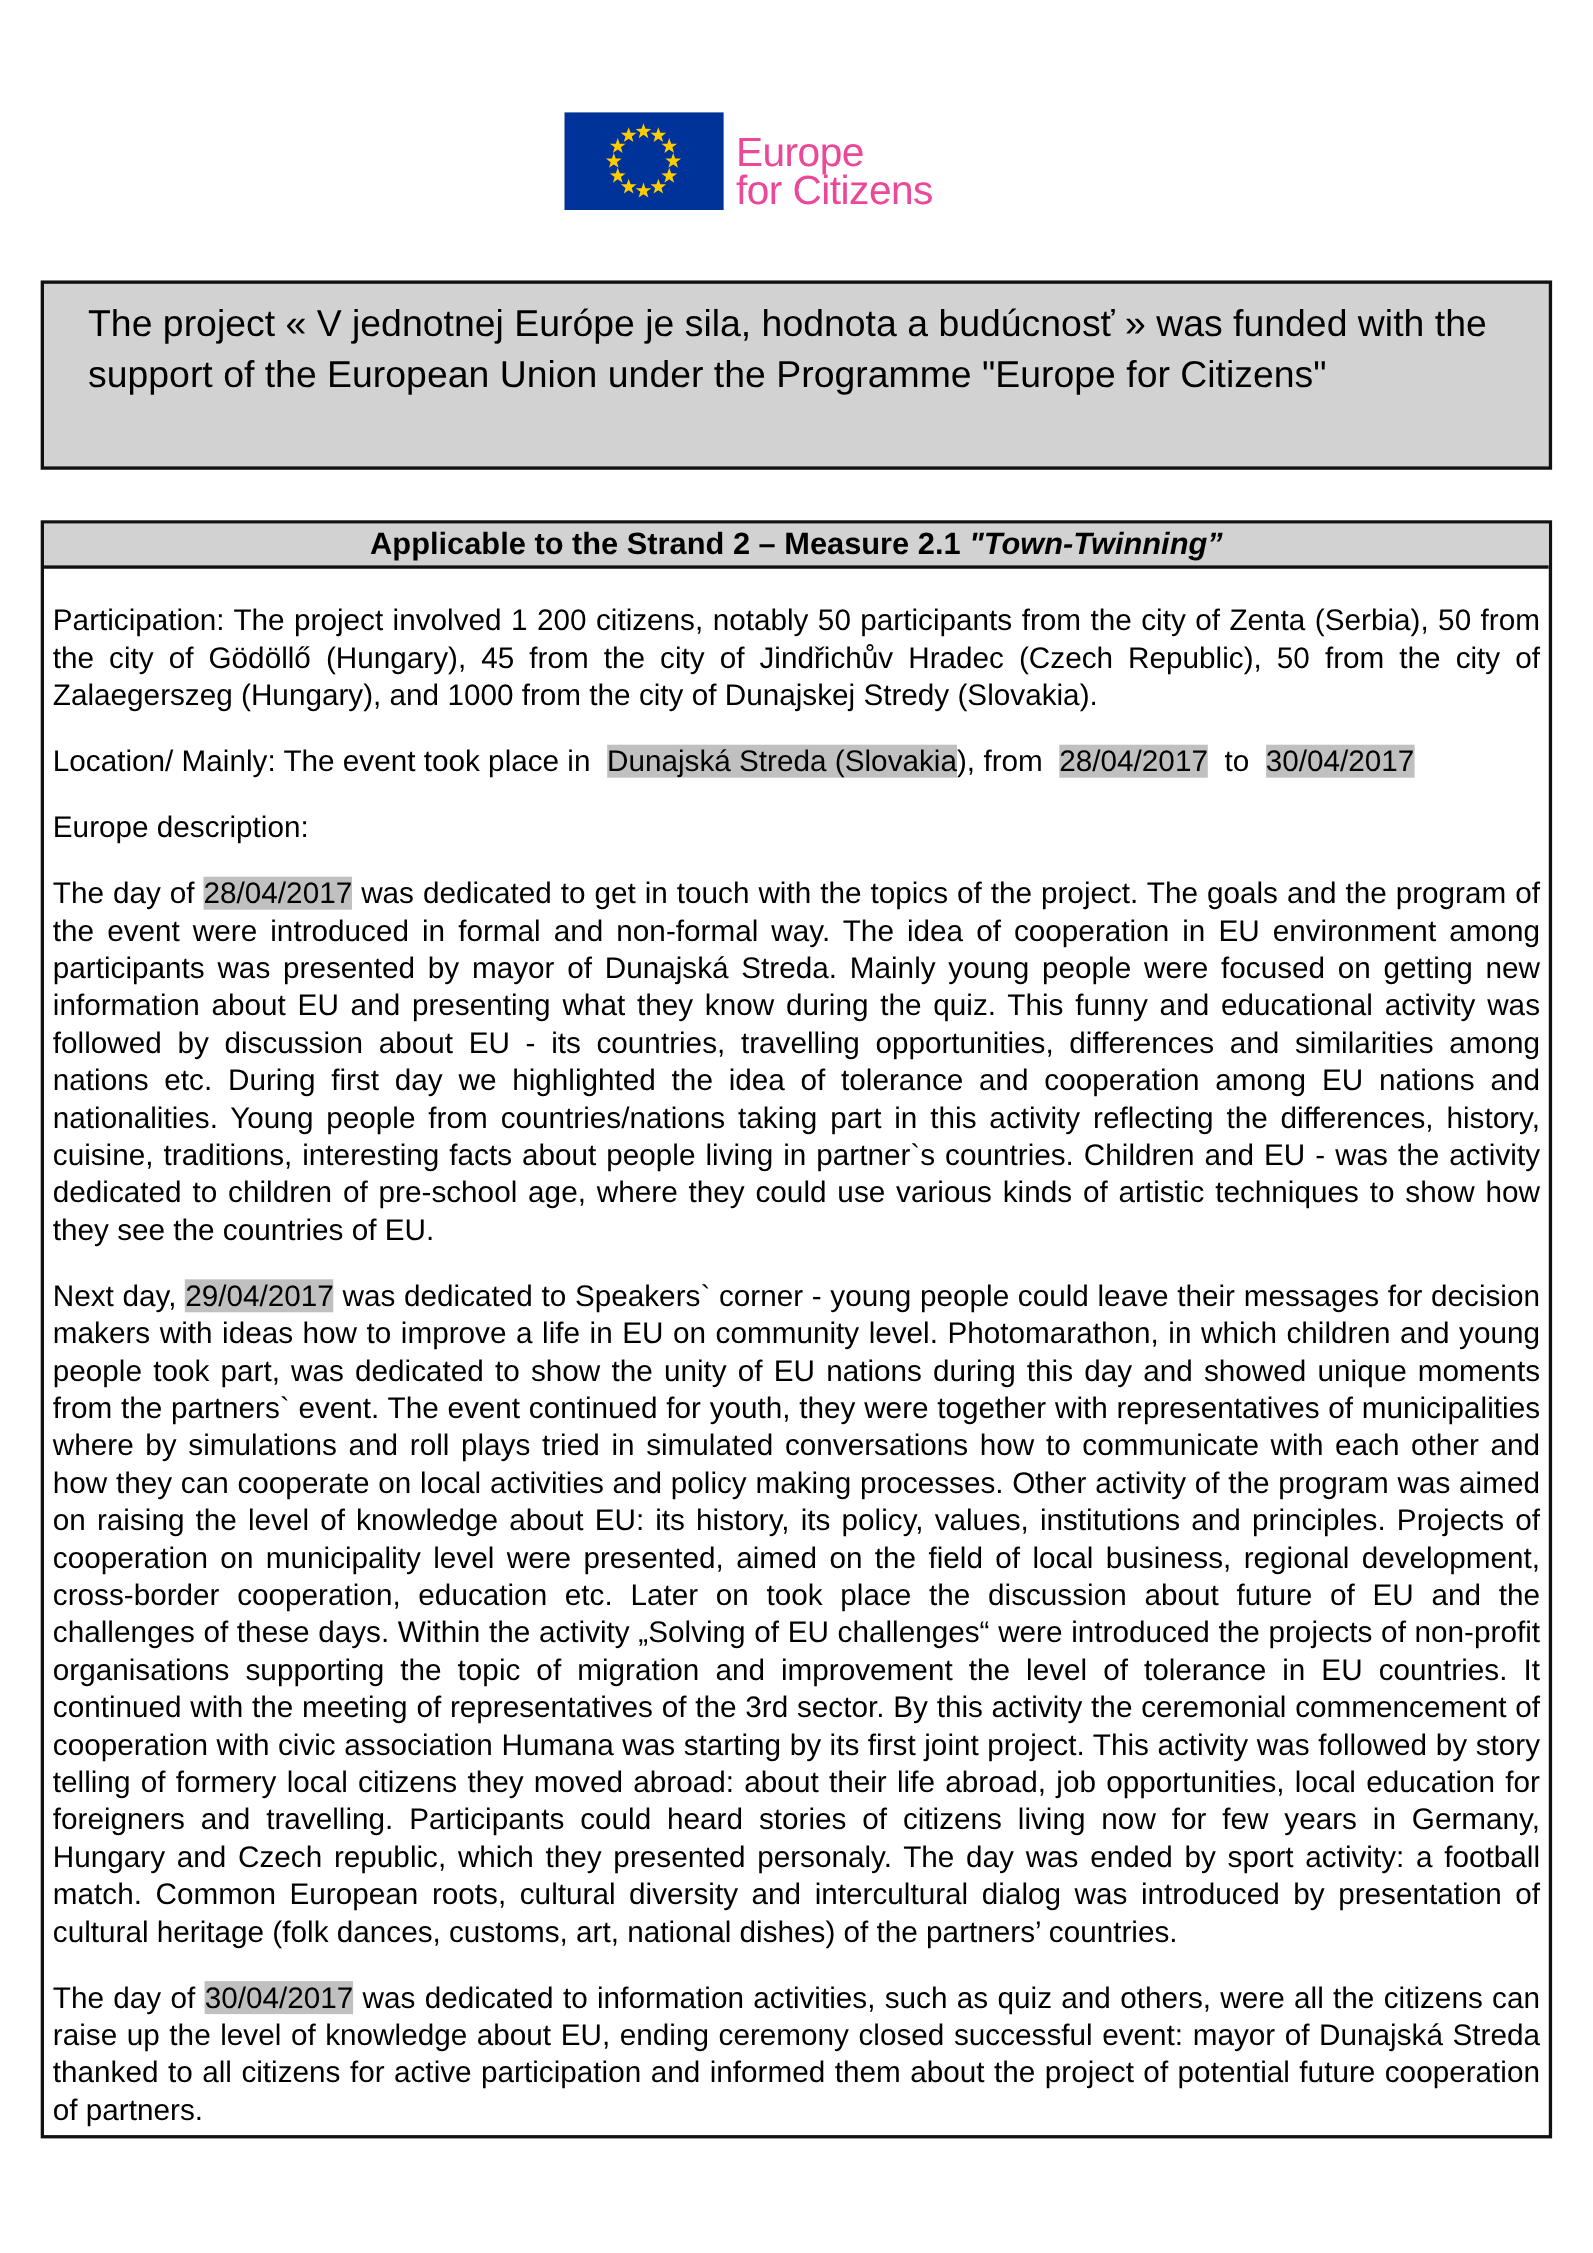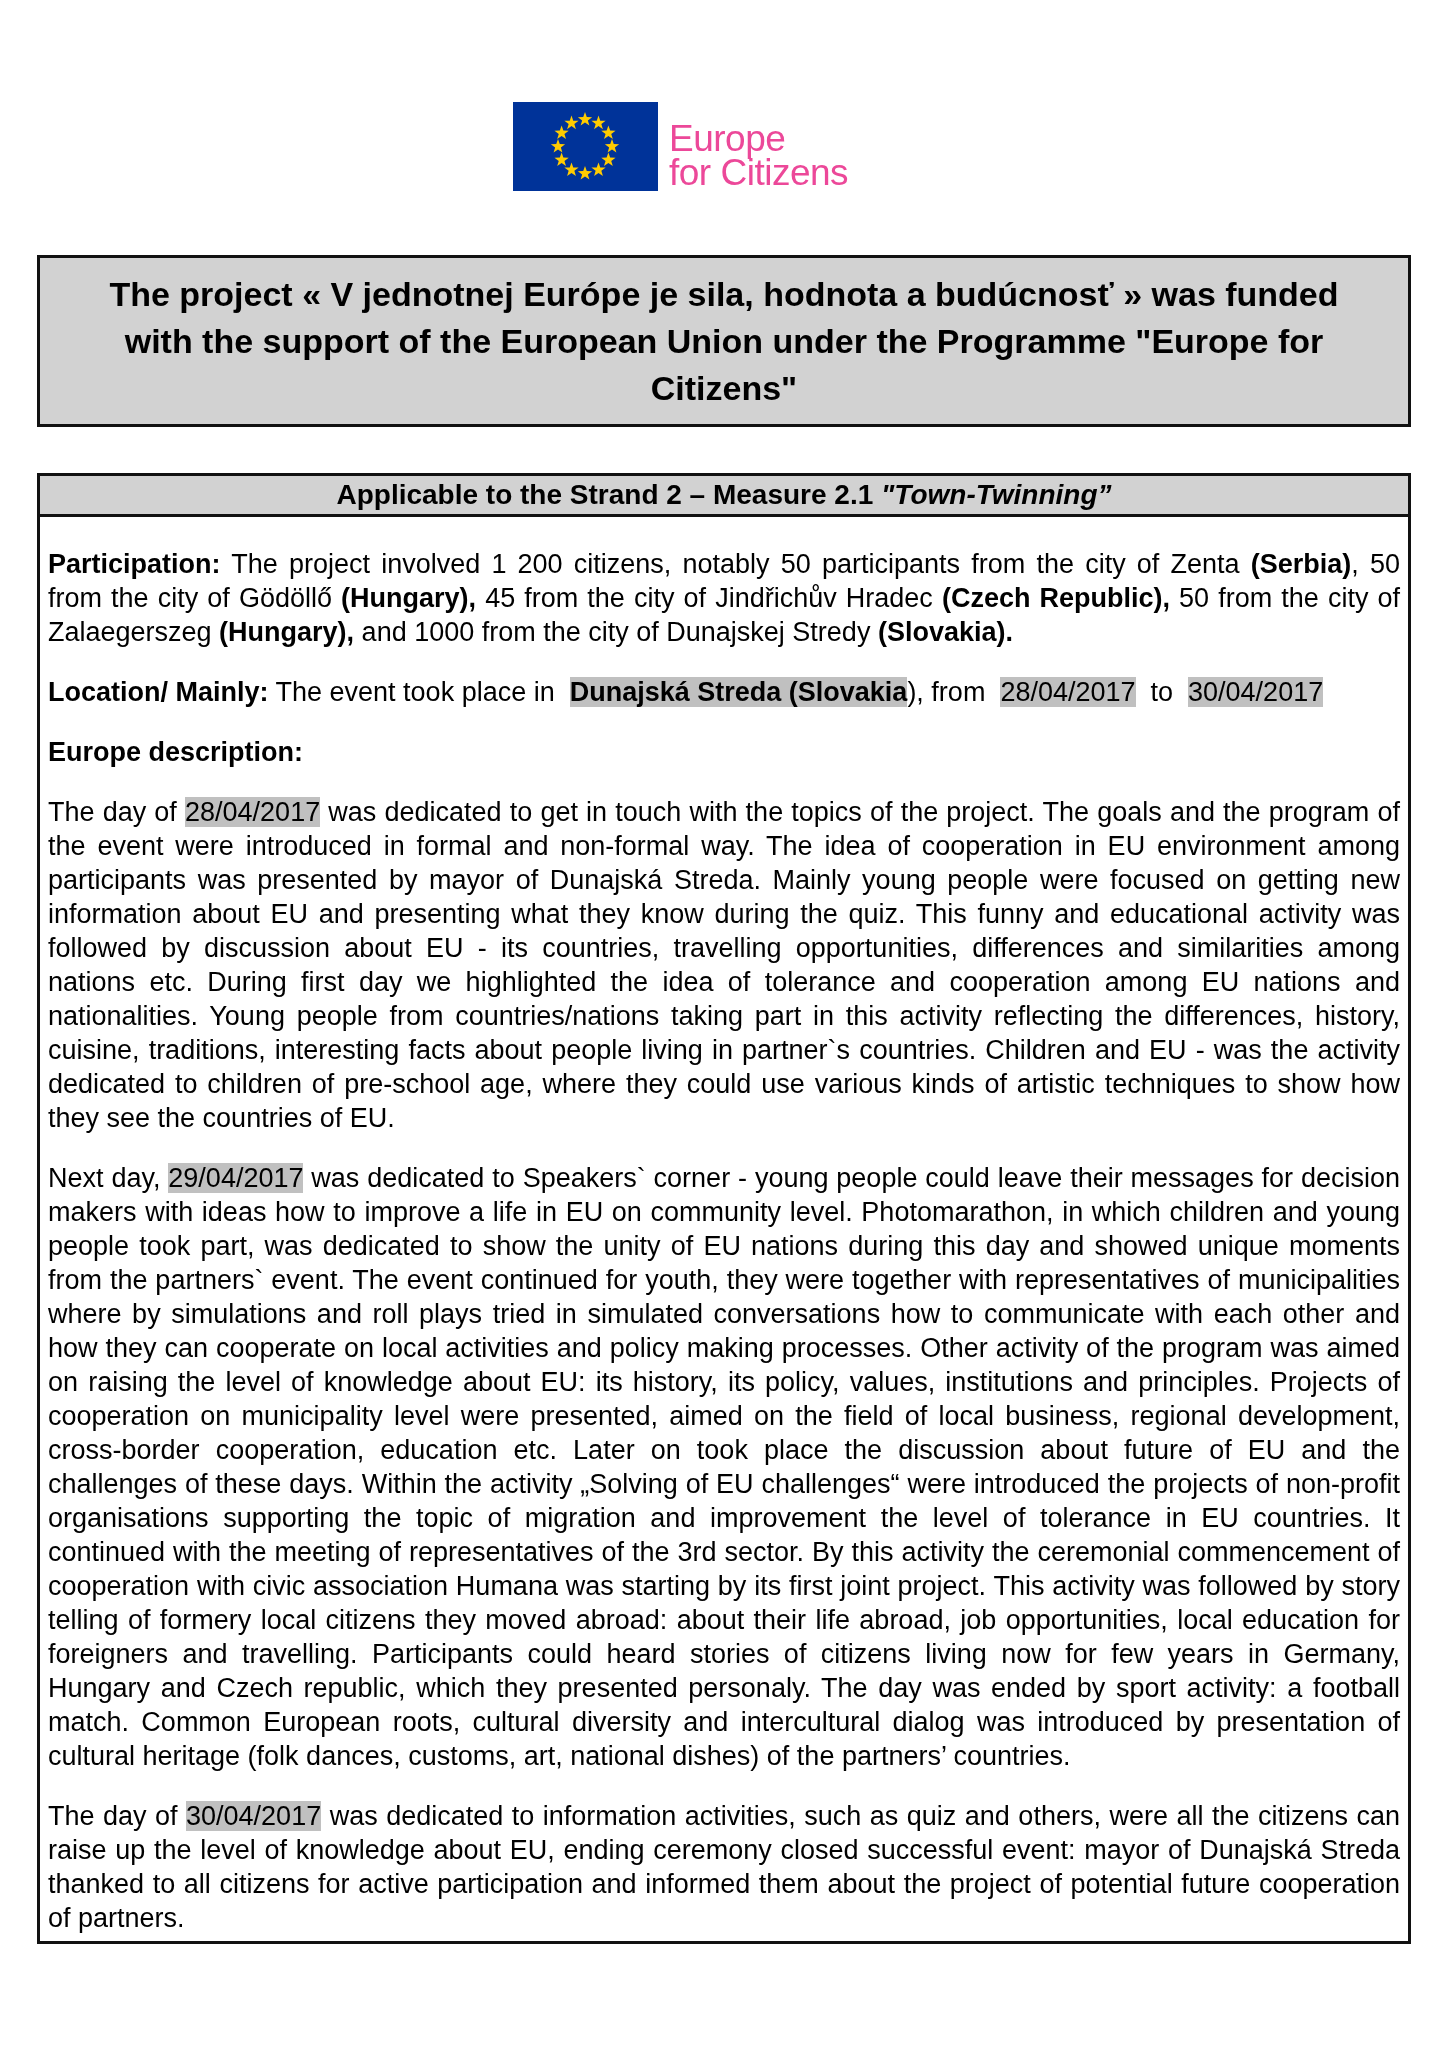--- a/index.html
+++ b/index.html
@@ -25,22 +25,21 @@
     white-space:nowrap;
     padding-bottom:1px;
   }
   
   .title-box{
     position:absolute;left:37px;top:255px;width:1374px;height:172px;
     box-sizing:border-box;
     background:#d2d2d2;
     border:3px solid #111;
     padding:13px 40px;
-    text-align:center;
-    font-weight:bold;
+    font-weight:normal;
     font-size:34px;line-height:47px;
   }
   
   .main-box{
     position:absolute;left:37px;top:473px;width:1374px;height:1471px;
     box-sizing:border-box;
     background:#fff;
     border:3px solid #111;
     overflow:hidden;
   }
@@ -52,21 +51,21 @@
     font-size:28px;line-height:30px;
     padding:4px 10px;
   }
   .strand-header .i{font-style:italic;}
   .box-body{
     padding:0 8px 8px 8px;
     font-size:27px;line-height:34px;
   }
   .box-body p{margin:26px 0 0 0;text-align:justify;}
   .box-body p.first{margin-top:30px;}
-  .b{font-weight:bold;}
+  .b{font-weight:normal;}
   .i{font-style:italic;}
   .h{background:#c0c0c0;margin-top:43px;}
 </style>
 </head>
 <body>
 
 <div class="page">
 
   <div class="logo">
     <svg class="logo-flag" width="145" height="89" viewBox="0 0 145 89" xmlns="http://www.w3.org/2000/svg">

